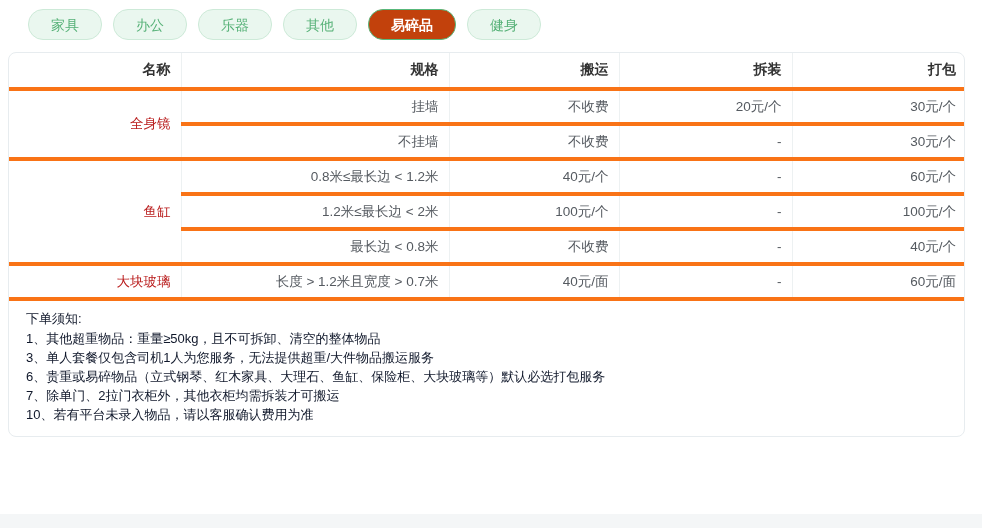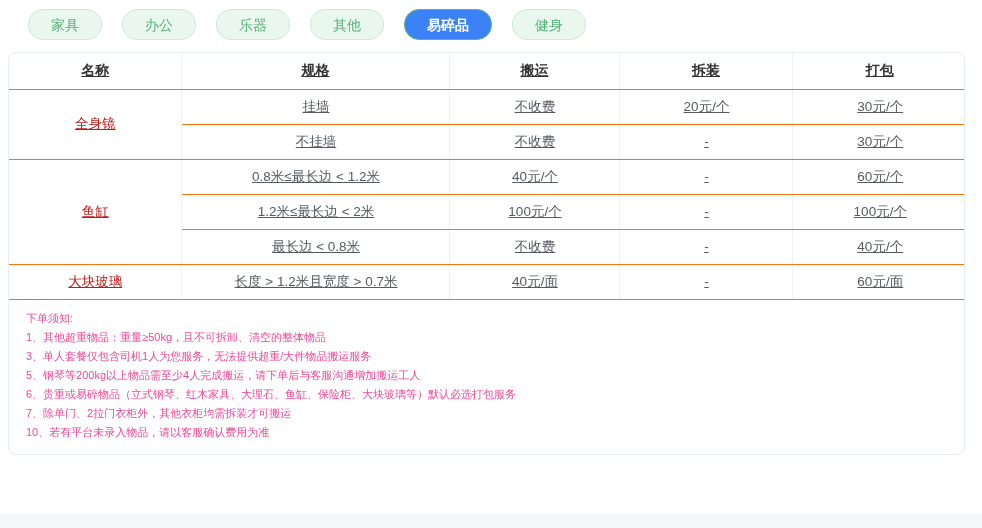--- a/index.html
+++ b/index.html
@@ -13,82 +13,81 @@
     width: 982px;
     height: 528px;
     background: #ffffff;
     position: relative;
     overflow: hidden;
   }
   
   .tabbar {
     display: flex;
     align-items: center;
-    gap: 20px;
+    gap: 11px;
     padding: 9px 0 12px 28px;
     height: 52px;
   }
   .tab {
     height: 31px;
     line-height: 31px;
     padding: 0 22px;
     border-radius: 15px;
     background: #eaf7ef;
     border: 1px solid #cdead8;
     color: #56b177;
     font-size: 14px;
     cursor: pointer;
     white-space: nowrap;
   }
   .tab.active {
-    background: #3b82f6;
+    background: #c2410c;
     border-color: #58b87b;
     color: #ffffff;
     font-weight: bold;
   }
   
   .panel {
     margin: 0 17px 0 8px;
     border: 1px solid #e7ecef;
     border-radius: 8px;
     background: #ffffff;
     overflow: hidden;
   }
   table.pricing {
     width: 100%;
     border-collapse: collapse;
     table-layout: fixed;
   }
   table.pricing th, table.pricing td {
-    border-bottom: 1px solid #f97316;
+    border-bottom: 4px solid #f97316;
     border-right: 1px solid #edf1f2;
     font-weight: normal;
-    text-align: center;
+    text-align: right;
     padding: 0 10px 0 12px;
     font-size: 13.5px;
     color: #555a60;
     overflow: hidden;
     white-space: nowrap;
-    text-decoration: underline;
   }
   table.pricing th:last-child, table.pricing td:last-child { border-right: none; }
   table.pricing th {
     height: 36px;
     color: #333333;
     font-weight: bold;
     font-size: 14px;
     padding-left: 11px;
   }
   table.pricing td { height: 35px; }
   table.pricing td.name-cell { padding-left: 11px; color: #b91c1c; }
   
   .notes {
     padding: 8px 16px 12px 17px;
-    font-size: 11px;
-    color: #ec4899;
+    font-size: 13px;
+    color: #0f172a;
     line-height: 19px;
   }
   .notes-title { line-height: 20px; }
   .note-line { line-height: 19px; white-space: nowrap; }
   
   .bottom-strip {
     position: absolute;
     left: 0; right: 0; bottom: 0;
     height: 14px;
     background: #f4f6f7;
@@ -167,21 +166,20 @@
             <td>60元/面</td>
           </tr>
         </tbody>
     </table>
 
     <div class="notes">
       <div class="notes-title">下单须知:</div>
       <div id="notes-list">
           <div class="note-line">1、其他超重物品：重量≥50kg，且不可拆卸、清空的整体物品</div>
           <div class="note-line">3、单人套餐仅包含司机1人为您服务，无法提供超重/大件物品搬运服务</div>
-          <div class="note-line">5、钢琴等200kg以上物品需至少4人完成搬运，请下单后与客服沟通增加搬运工人</div>
           <div class="note-line">6、贵重或易碎物品（立式钢琴、红木家具、大理石、鱼缸、保险柜、大块玻璃等）默认必选打包服务</div>
           <div class="note-line">7、除单门、2拉门衣柜外，其他衣柜均需拆装才可搬运</div>
           <div class="note-line">10、若有平台未录入物品，请以客服确认费用为准</div>
         </div>
     </div>
   </div>
 
   <div class="bottom-strip"></div>
 </div>
 

